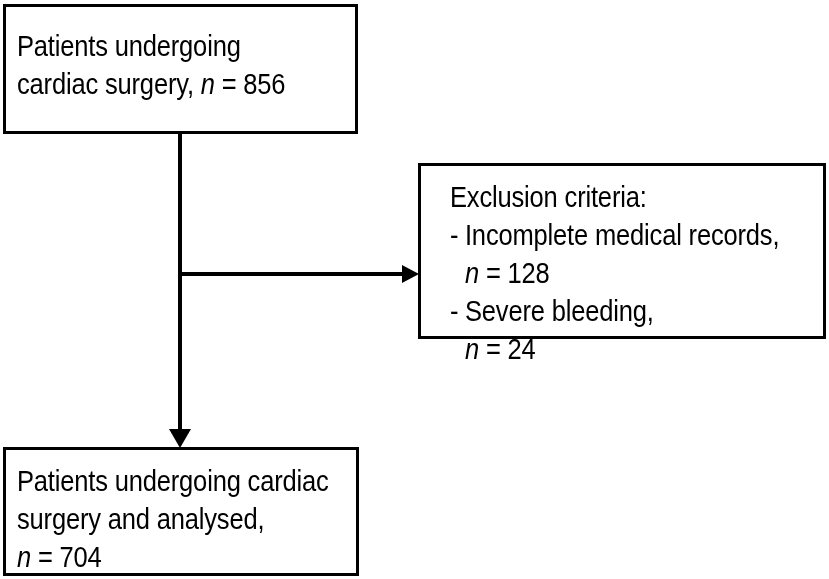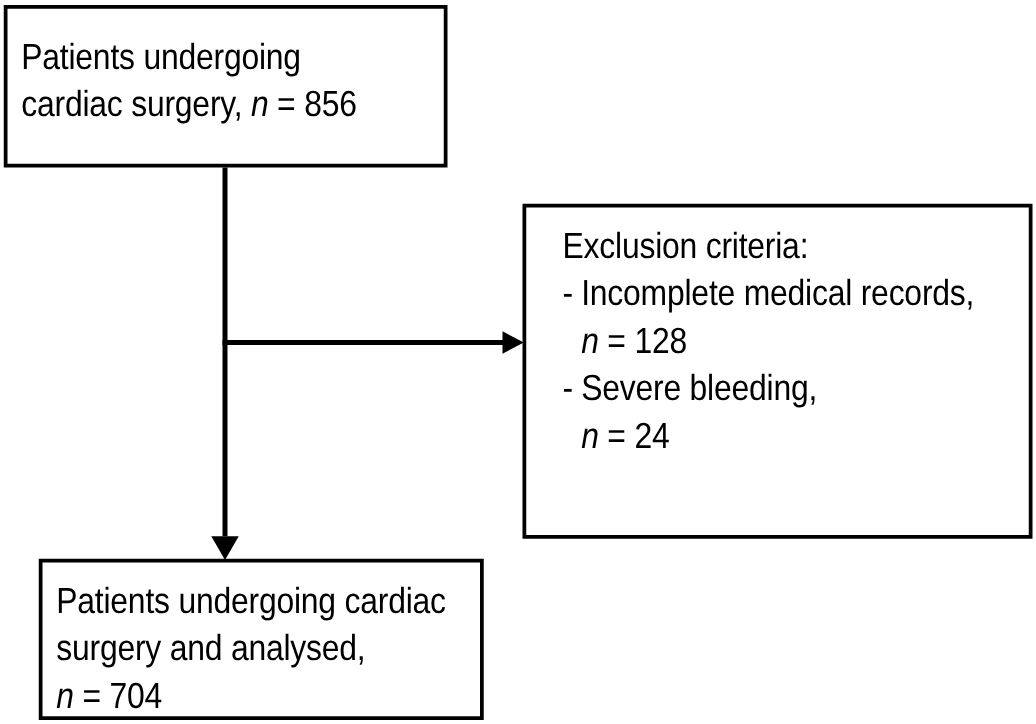--- a/index.html
+++ b/index.html
@@ -46,40 +46,39 @@
   }
   #box-enrolled .node-text {
     left: 11px;
     top: 20px;
   }
 
   #box-exclusion {
     left: 418px;
     top: 163px;
     width: 408px;
-    height: 268px;
+    height: 176px;
   }
   #box-exclusion .node-text {
     left: 29px;
     top: 12px;
   }
   #box-exclusion .bullet-line {
     display: block;
   }
   #box-exclusion .hang {
     display: inline-block;
     width: 17px;
   }
 
   #box-analysed {
     left: 3px;
     top: 447px;
     width: 356px;
     height: 129px;
-    margin-left: 28px;
   }
   #box-analysed .node-text {
     left: 11px;
     top: 12px;
   }
 
   
   .line-v {
     position: absolute;
     width: 4px;

